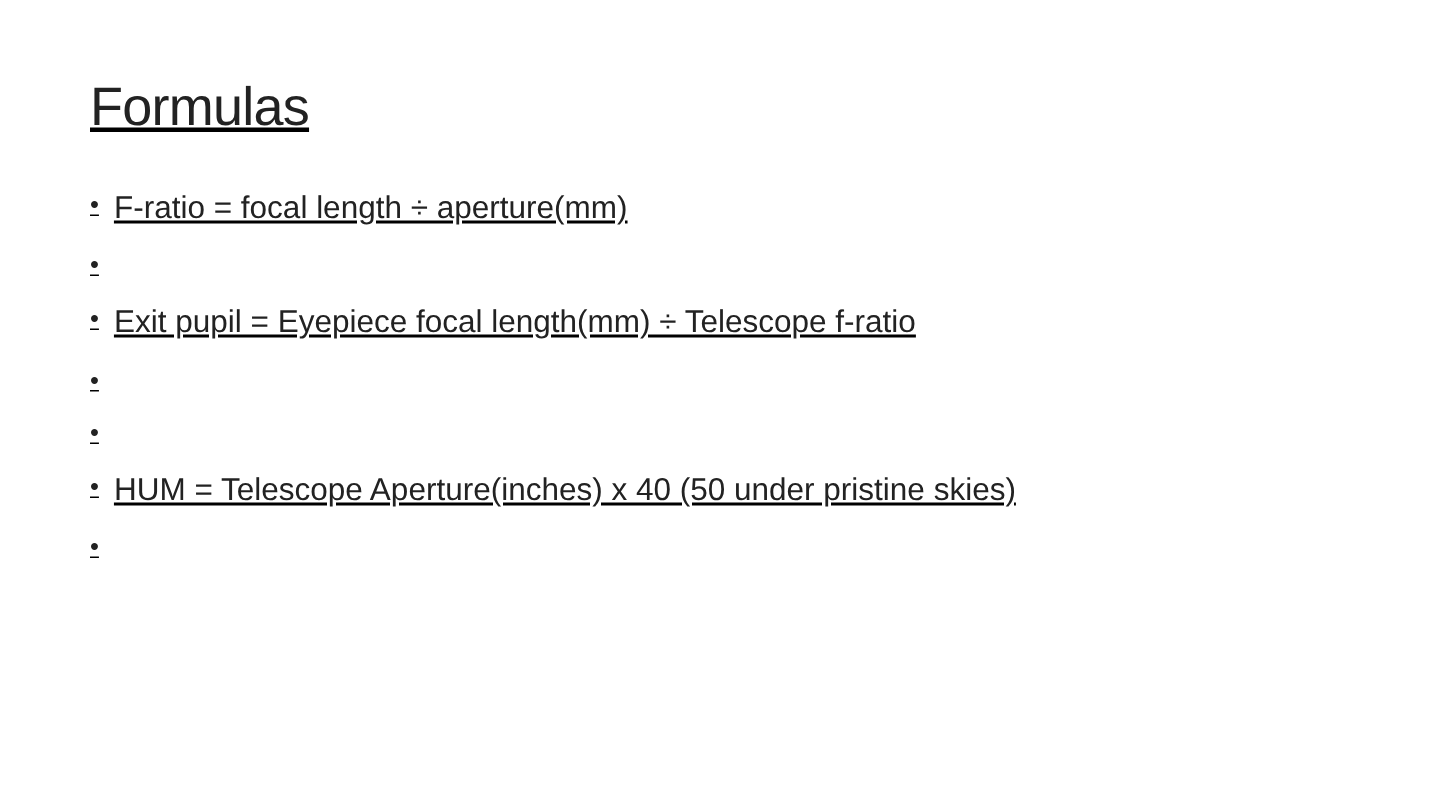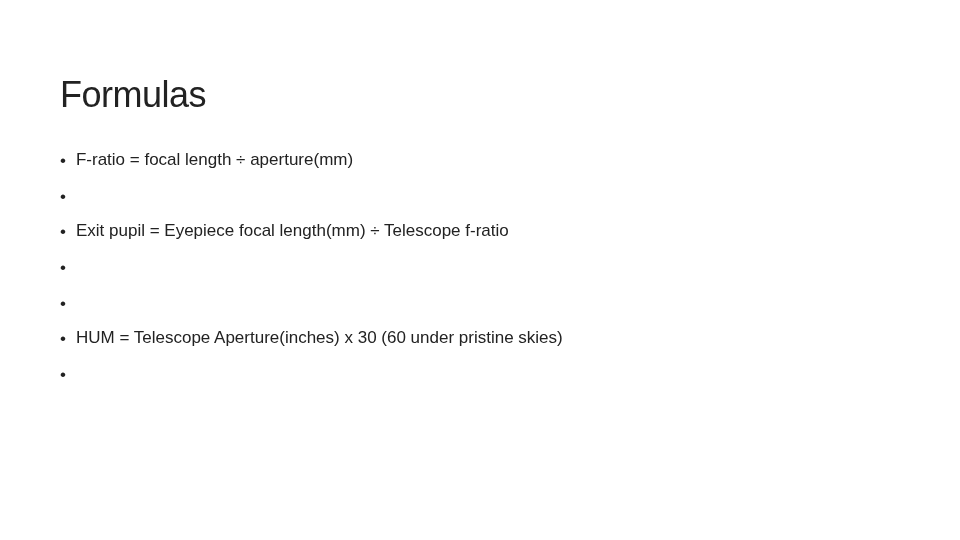--- a/index.html
+++ b/index.html
@@ -13,23 +13,24 @@
       font-family: 'Segoe UI', Arial, sans-serif;
       width: 960px;
       height: 540px;
       overflow: hidden;
       display: flex;
       align-items: flex-start;
       justify-content: flex-start;
     }
 
     .page-container {
-      padding: 74px 60px;
+      padding: 50px 60px;
       width: 782px;
       height: 540px;
+      text-decoration: underline;
     }
 
     .page-title {
       font-size: 36px;
       font-weight: 300;
       color: #222222;
       margin-bottom: 32px;
       letter-spacing: -0.5px;
     }
 
@@ -51,21 +52,21 @@
     .bullet {
       color: #222222;
       font-size: 17px;
       margin-right: 10px;
       flex-shrink: 0;
       margin-top: 1px;
     }
 
     .formula-text {
       color: #222222;
-      font-size: 17px;
+      font-size: 21px;
       line-height: 1.45;
     }
   </style>
 </head>
 <body>
 
 <div class="page-container">
   <h1 class="page-title">Formulas</h1>
 
   <ul class="formulas-list">
@@ -87,21 +88,21 @@
     <li class="formula-item">
       <span class="bullet">•</span>
     </li>
 
     <li class="formula-item">
       <span class="bullet">•</span>
     </li>
 
     <li class="formula-item">
       <span class="bullet">•</span>
-      <span class="formula-text">HUM = Telescope Aperture(inches) x 30 (60 under pristine skies)</span>
+      <span class="formula-text">HUM = Telescope Aperture(inches) x 40 (50 under pristine skies)</span>
     </li>
 
     <li class="formula-item">
       <span class="bullet">•</span>
     </li>
 
   </ul>
 </div>
 
 </body></html>

